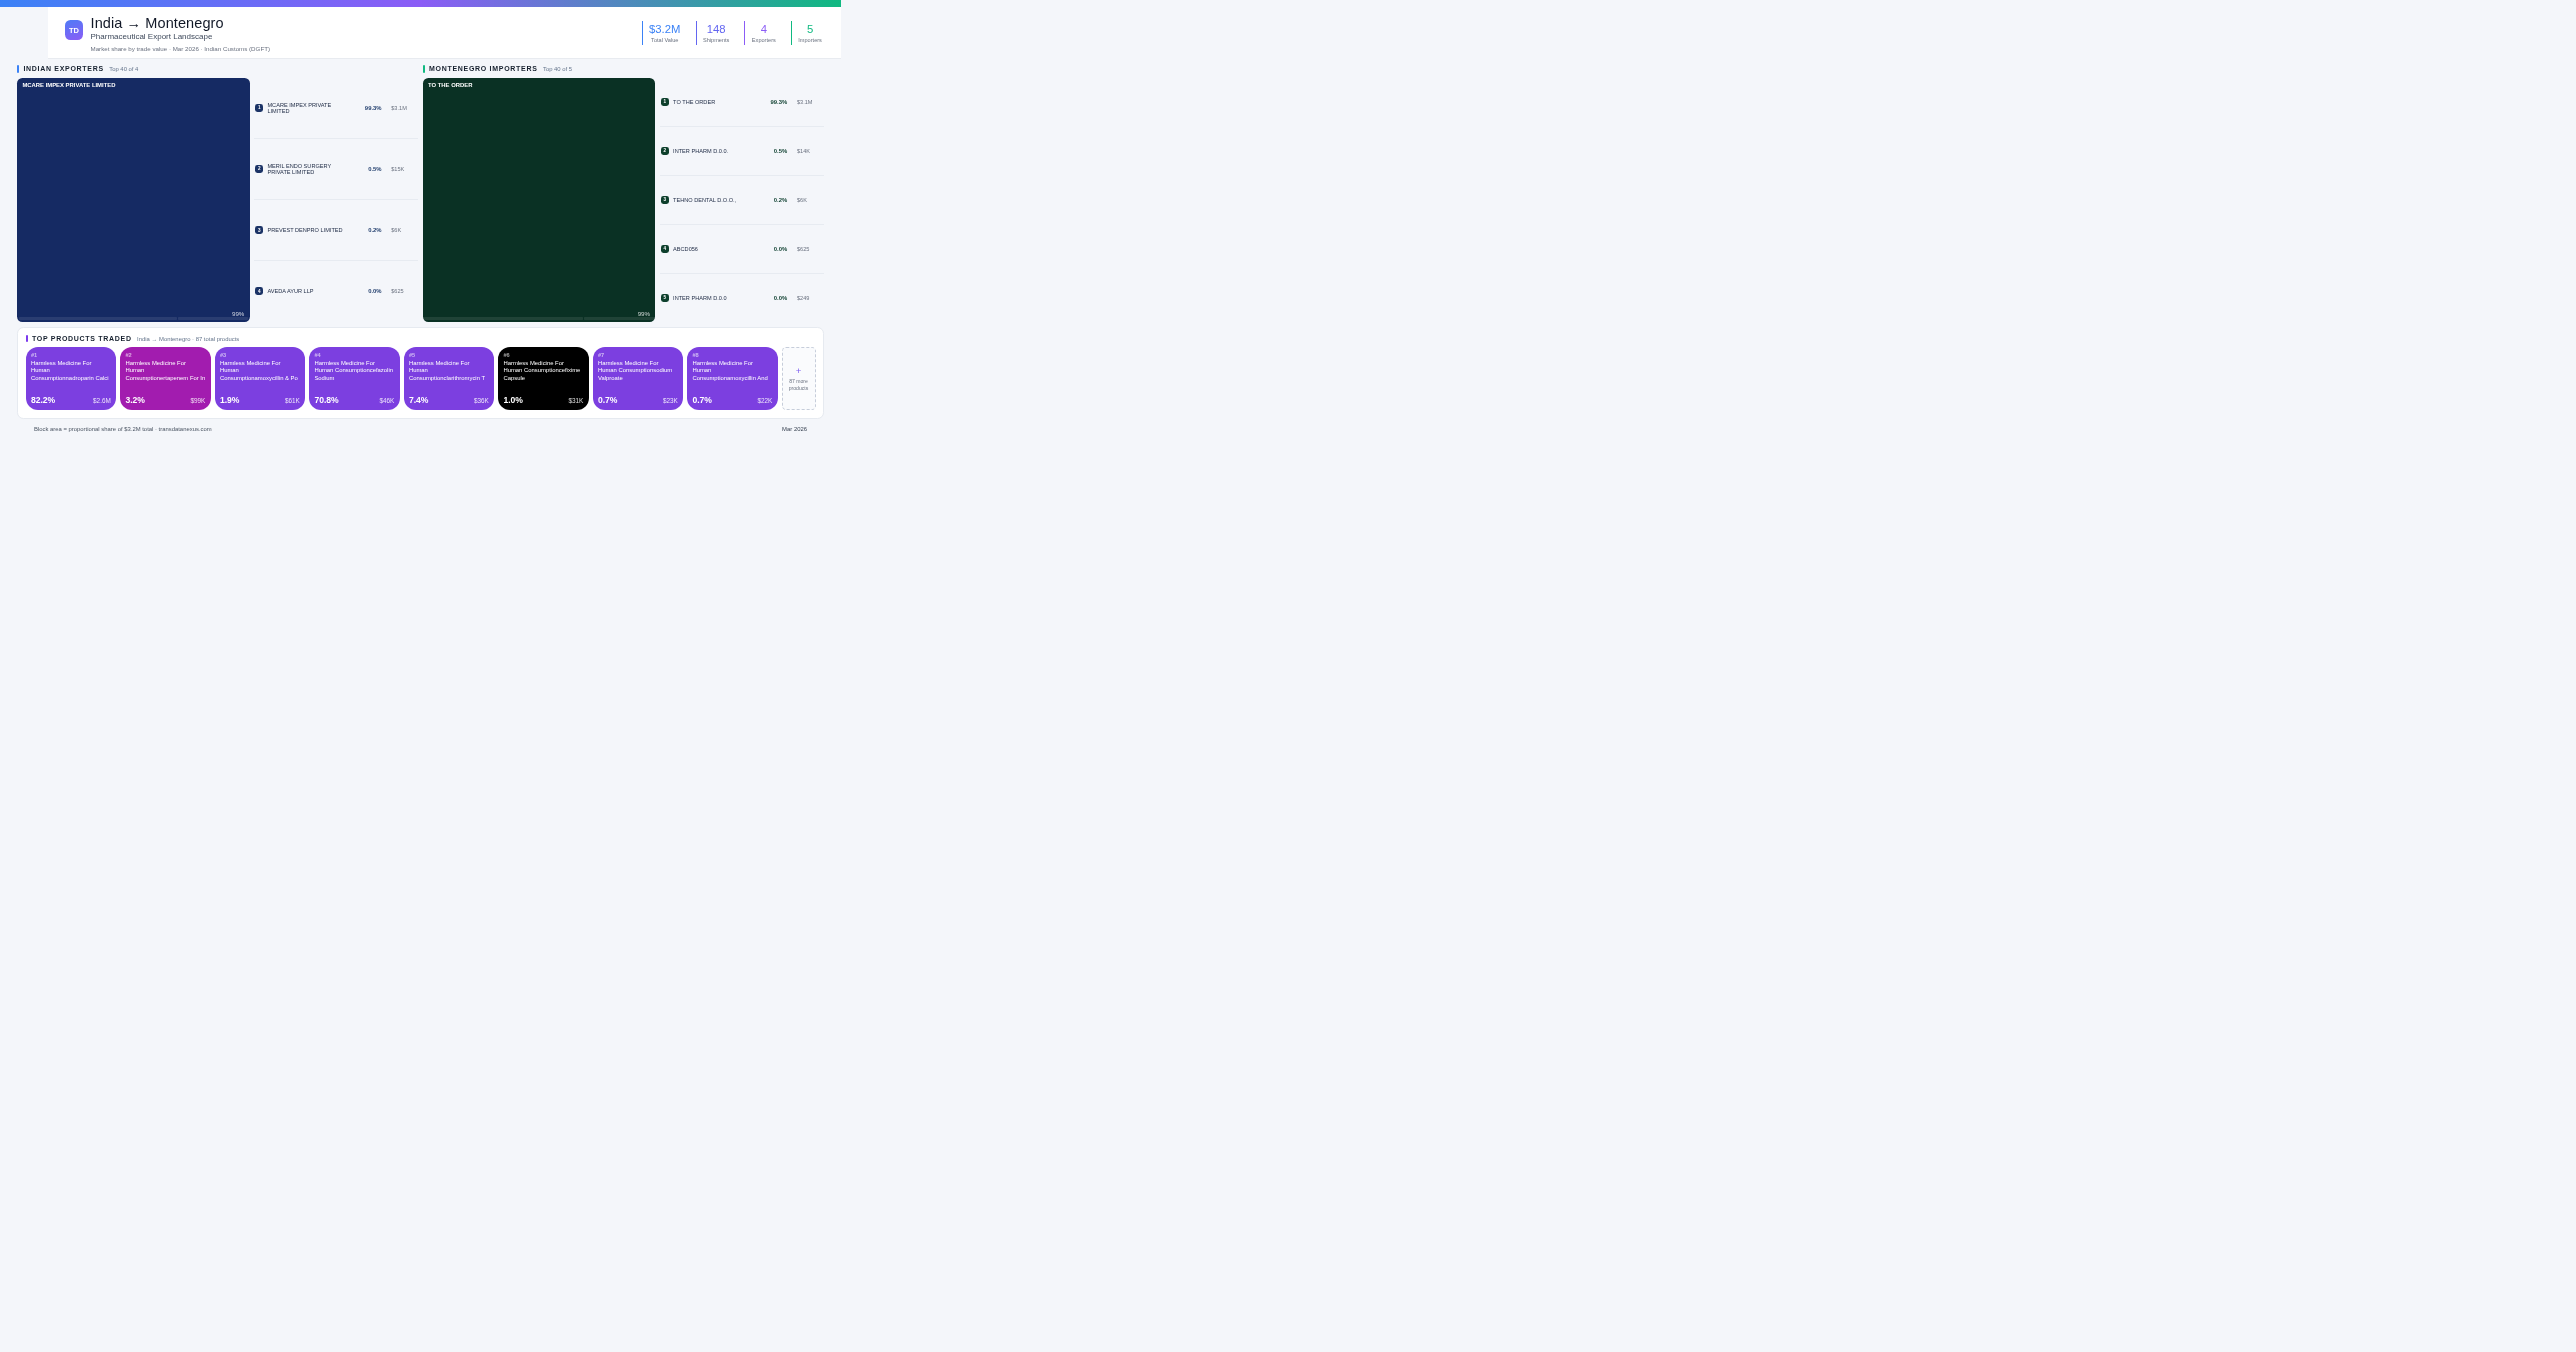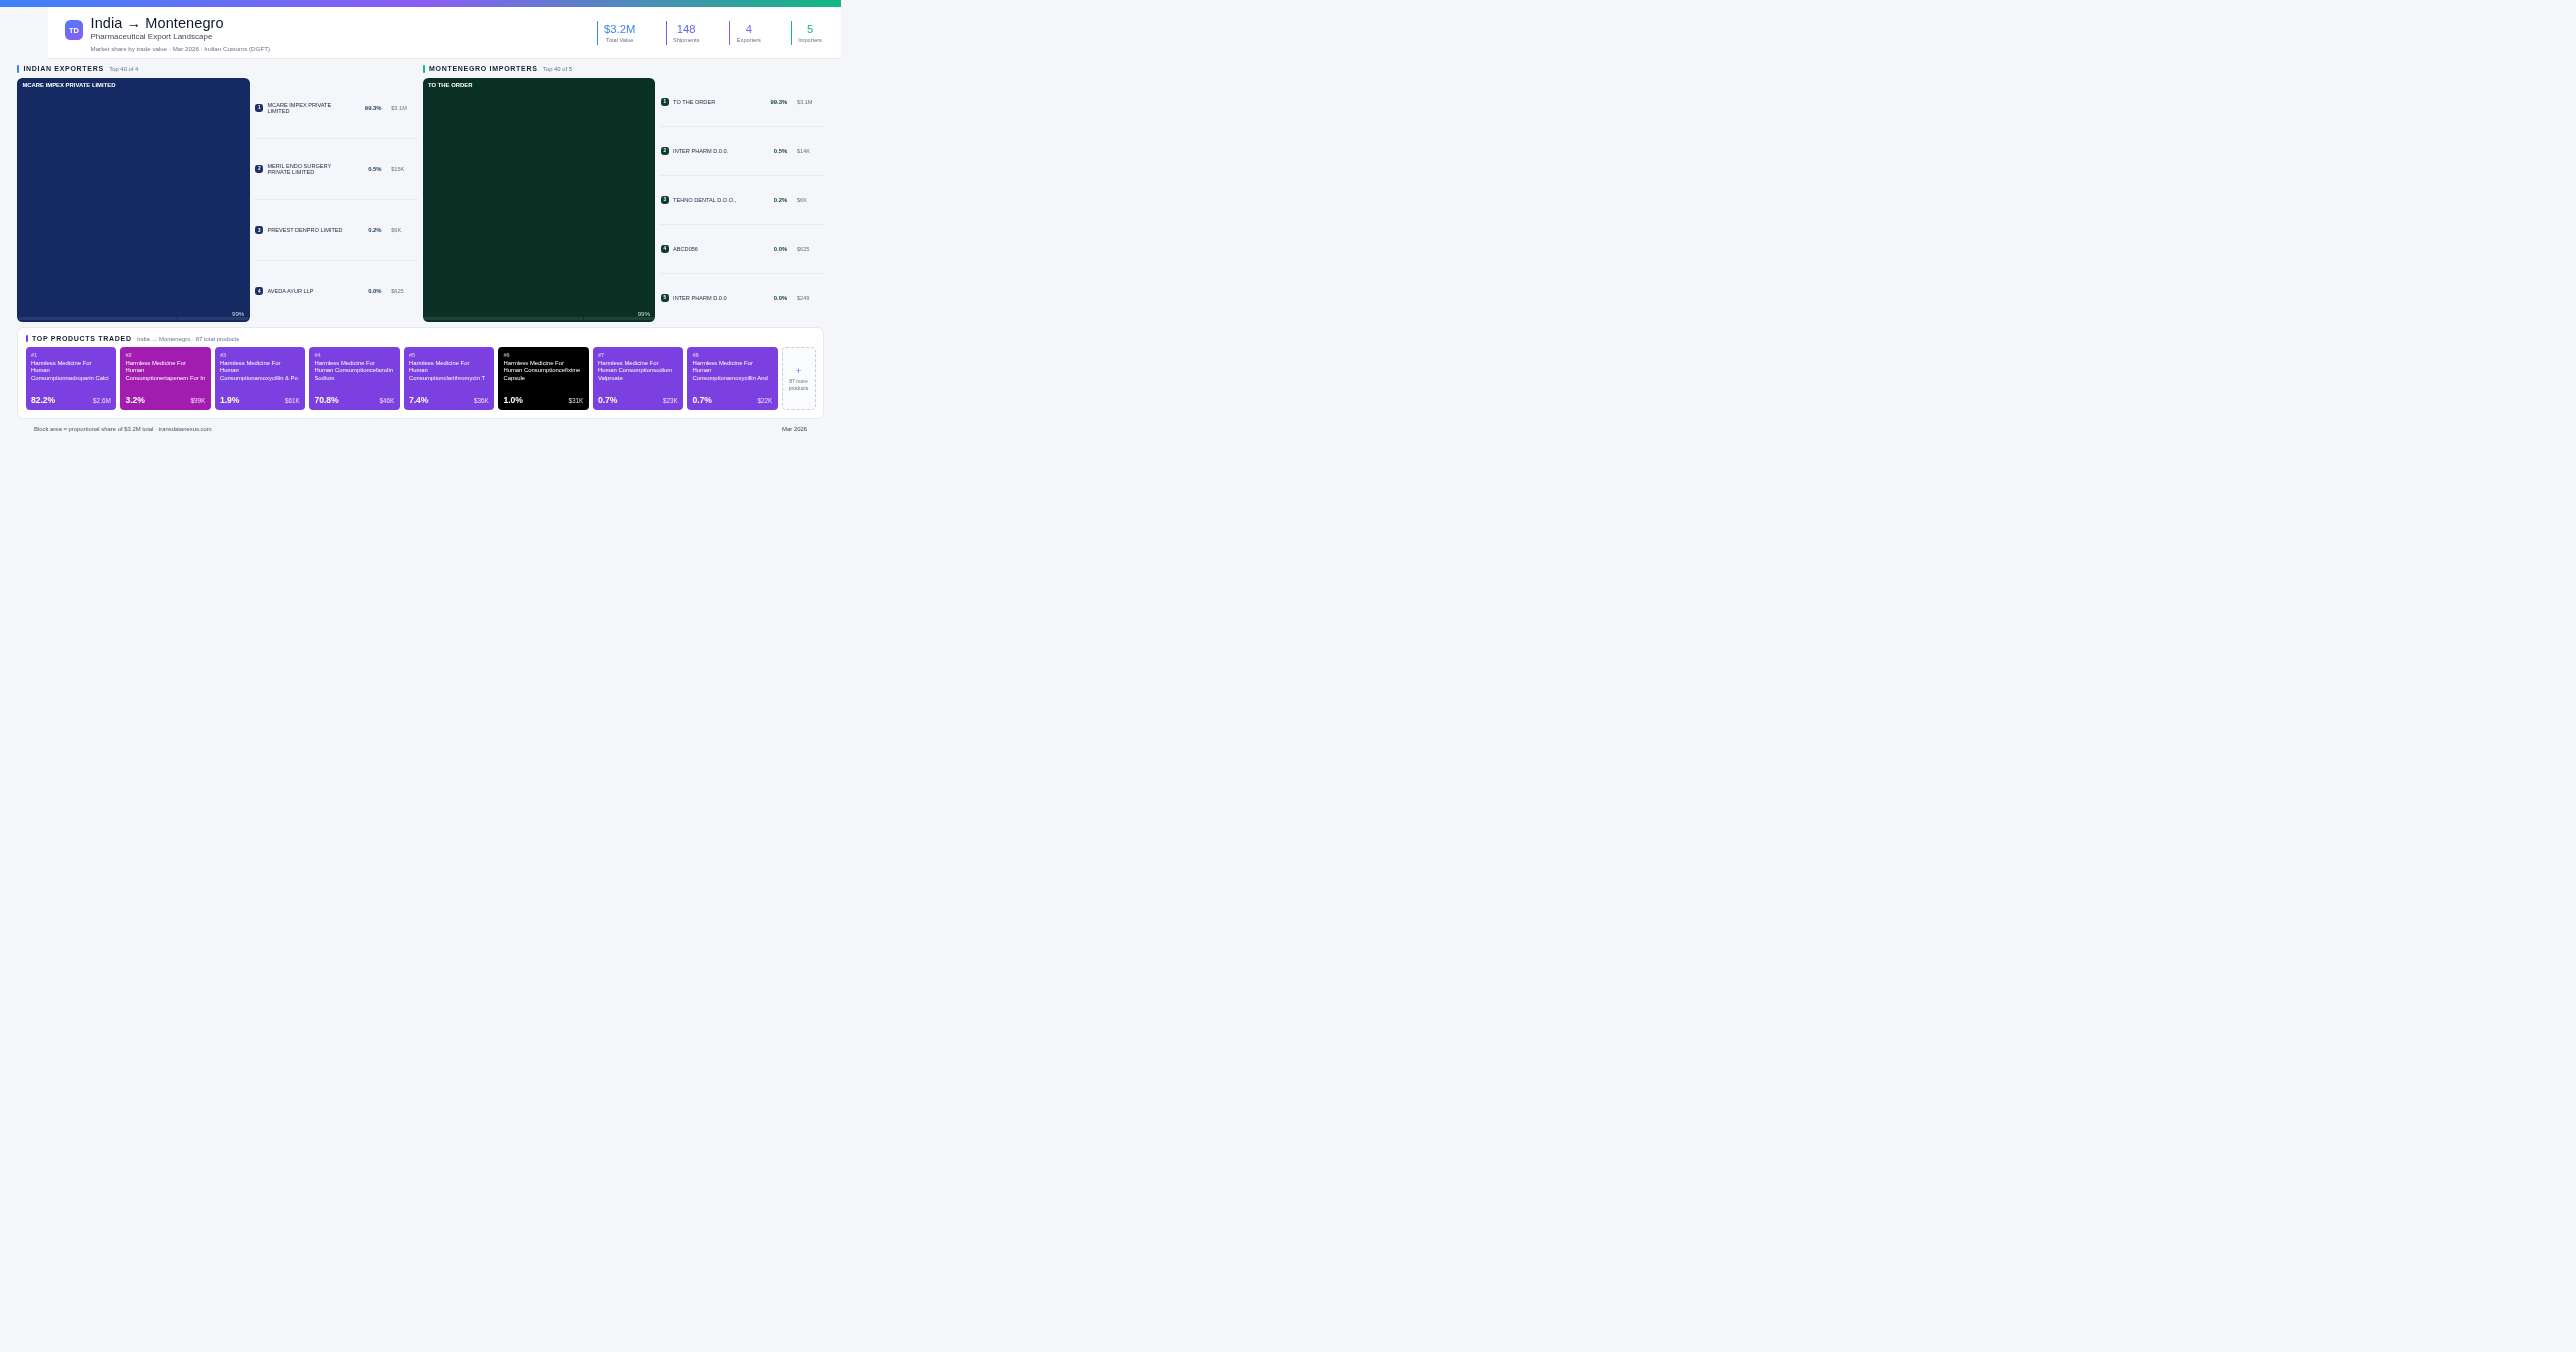--- a/index.html
+++ b/index.html
@@ -10,21 +10,21 @@
   
   .topbar { height:7px; background:linear-gradient(90deg,#3b82f6 0%,#8b5cf6 50%,#10b981 100%); }
 
   
   header { background:#ffffff; border-bottom:0.5px solid #e8ebf0; padding:7.5px 17px 6.4px; display:flex; justify-content:space-between; align-items:center;margin-left:48px; }
   .h-left { display:flex; align-items:flex-start; gap:7.5px; }
   .avatar { width:18px; height:19.3px; border-radius:5.4px; background:linear-gradient(160deg,#4e7cf6 0%,#8b5cf6 100%); color:#fff; font-size:7.5px; font-weight:700; display:flex; align-items:center; justify-content:center; margin-top:5.9px; }
   h1 { font-size:14.5px; font-weight:400; color:#111827; letter-spacing:0.1px; }
   .subtitle { font-size:8px; color:#3f4a5c; margin-top:1.6px; }
   .meta { font-size:6.2px; color:#6b7280; margin-top:3.8px; }
-  .stats { display:flex; gap:28px; align-items:center; }
+  .stats { display:flex; gap:13px; align-items:center; }
   .stat { border-left:1.6px solid #ccc; padding:2.1px 2.1px 2.1px 6.4px; text-align:center; min-width:33px; }
   .stat-value { font-size:11.3px; font-weight:500; }
   .stat-label { font-size:5.6px; color:#6b7280; margin-top:2.1px; }
 
   
   .content { padding:5.4px 17px 0; }
   .cols { display:grid; grid-template-columns:1fr 1fr; gap:4.3px; }
   .sec-head { display:flex; align-items:center; gap:4.3px; height:8.6px; margin-bottom:4.3px; }
   .sec-bar { width:2.1px; height:7.5px; border-radius:1.1px; background:#3b82f6; }
   .sec-title { font-size:7px; font-weight:700; letter-spacing:0.7px; color:#16202e; }
@@ -46,21 +46,21 @@
   .share { flex:0 0 22.5px; text-align:right; font-size:5.9px; font-weight:700; }
   .val { flex:0 0 26px; margin-left:5.4px; font-size:5.6px; color:#6b7280; }
   .theme-blue .badge { background:#1b3366; }
   .theme-blue .share { color:#24406f; }
   .theme-green .badge { background:#0d3f2c; }
   .theme-green .share { color:#134434; }
 
   
   .products { background:#ffffff; border:0.5px solid #e6eaf0; border-radius:6.4px; margin-top:5.4px; padding:6.4px 7.5px 7.5px; }
   .cards { display:flex; gap:3.8px; }
-  .pcard { flex:1; height:63px; border-radius:4px; padding:4.8px 5.4px 5.4px; color:#fff; display:flex; flex-direction:column; }
+  .pcard { flex:1; height:63px; border-radius:12px; padding:4.8px 5.4px 5.4px; color:#fff; display:flex; flex-direction:column; }
   .rank { font-size:5.6px; font-weight:600; color:rgba(255,255,255,.62); }
   .pname { font-size:5.9px; font-weight:500; line-height:1.28; margin-top:1.6px; }
   .prow { margin-top:auto; display:flex; align-items:baseline; justify-content:space-between; }
   .pshare { font-size:8.6px; font-weight:700; }
   .pval { font-size:6.4px; color:rgba(255,255,255,.85); }
   .more-card { flex:0 0 34px; border:0.8px dashed #c6cdda; border-radius:4.3px; background:#fafbfd; display:flex; flex-direction:column; align-items:center; justify-content:center; gap:2.7px; }
   .plus { font-size:9.7px; color:#7c5cf0; line-height:1; }
   .more-label { font-size:5.1px; color:#6b7280; text-align:center; line-height:1.35; width:25px; }
 
   footer { display:flex; justify-content:space-between; padding:7px 17px; font-size:5.9px; }

